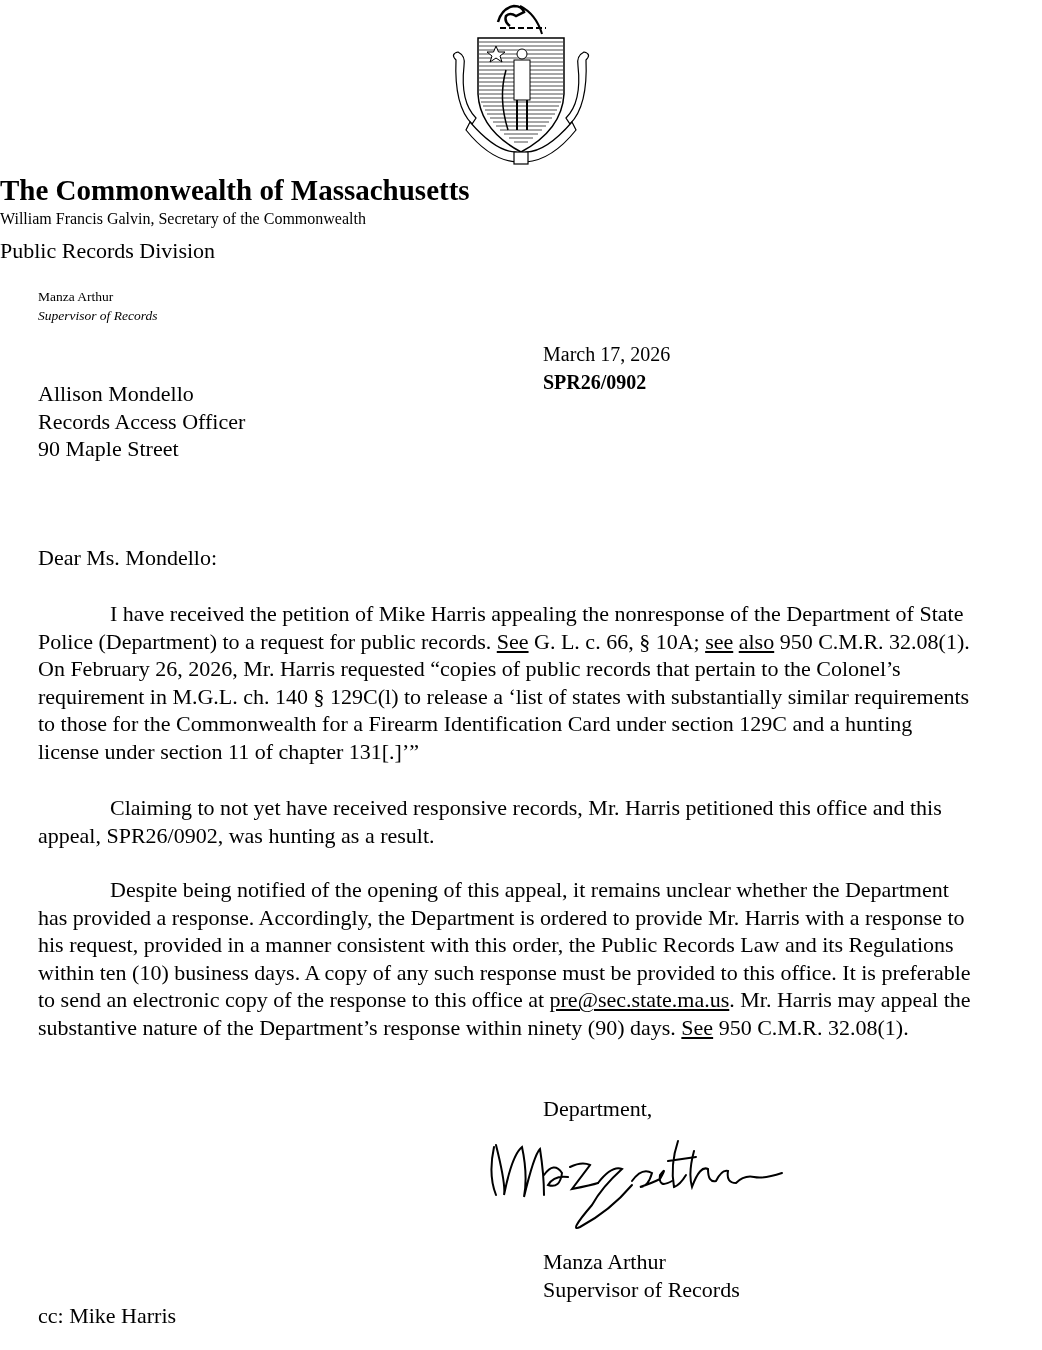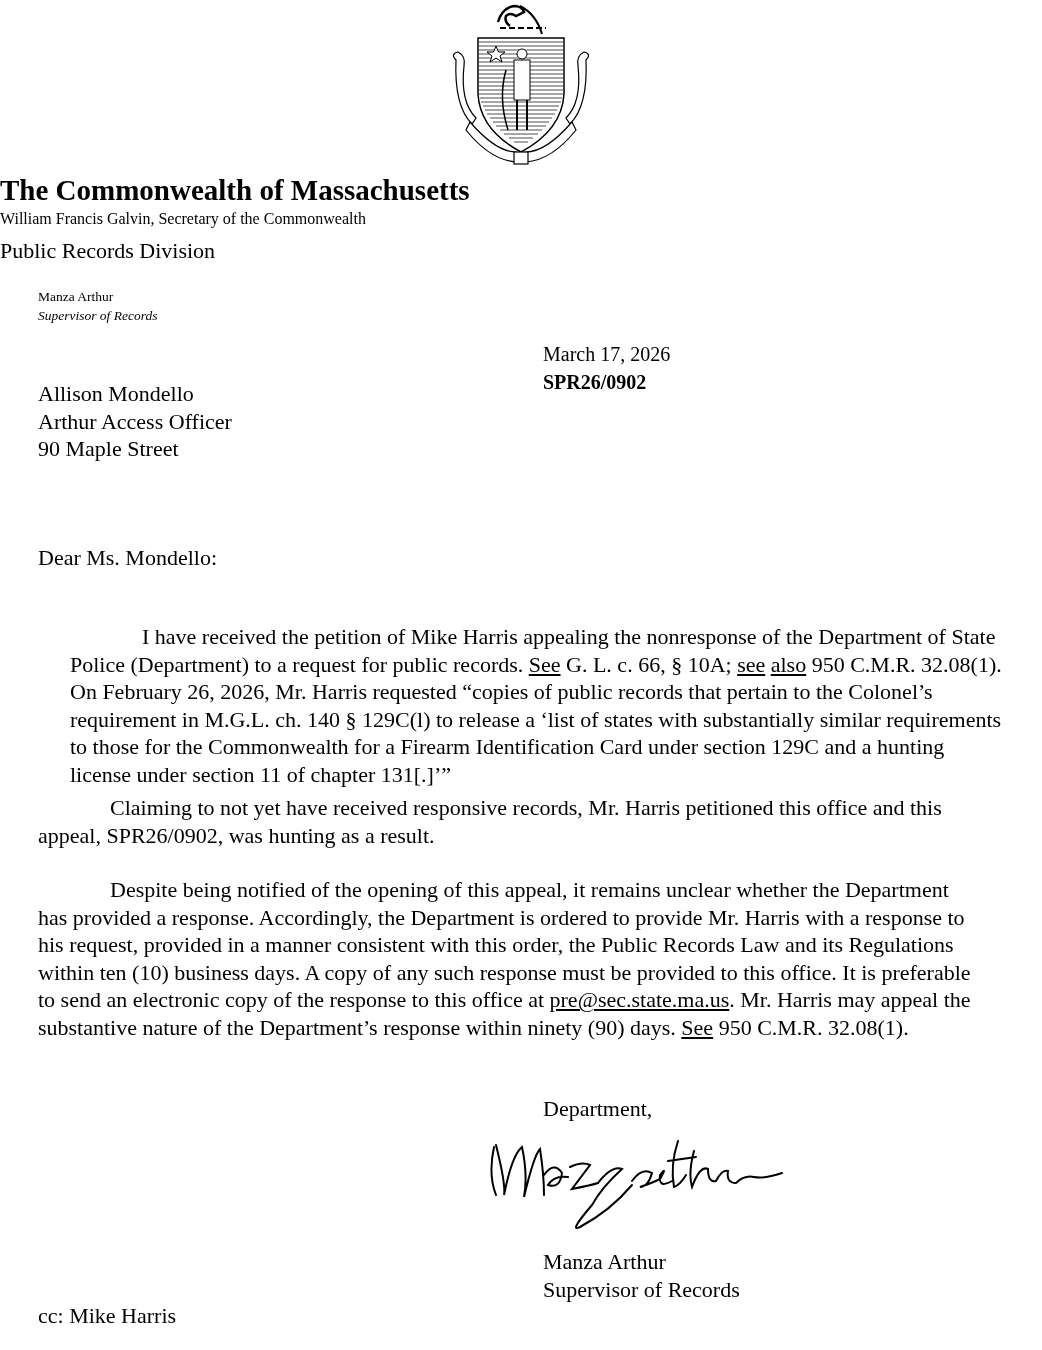--- a/index.html
+++ b/index.html
@@ -13,21 +13,21 @@
   .t2 { top: 210px; font-size: 16px; }
   .t3 { top: 238px; font-size: 22px; }
   .smallname { position: absolute; left: 38px; top: 287px; font-size: 13.5px; line-height: 19px; }
   .smallname .it { font-style: italic; }
   .dateblock { position: absolute; left: 543px; top: 340px; font-size: 20px; line-height: 28px; }
   .dateblock .ref { font-weight: bold; }
   .addr { position: absolute; left: 38px; top: 380px; font-size: 22px; line-height: 27.5px; }
   .salutation { position: absolute; left: 38px; top: 545px; font-size: 22px; }
   .para { position: absolute; left: 38px; width: 940px; font-size: 22px; line-height: 27.6px; }
   .para .indent { display: inline-block; width: 72px; }
-  .p1 { top: 623px; margin-left: 32px; }
+  .p1 { top: 600px; }
   .p2 { top: 794px; }
   .p3 { top: 876px; }
   u { text-decoration: underline; }
   .closing { position: absolute; left: 543px; top: 1096px; font-size: 22px; }
   .sig { position: absolute; left: 482px; top: 1125px; width: 340px; height: 115px; }
   .signame { position: absolute; left: 543px; top: 1248px; font-size: 22px; line-height: 28px; }
   .cc { position: absolute; left: 38px; top: 1303px; font-size: 22px; }
 </style>
 </head>
 <body>
@@ -92,21 +92,21 @@
   <div class="it">Supervisor of Records</div>
 </div>
 
 <div class="dateblock">
   <div>March 17, 2026</div>
   <div class="ref">SPR26/0902</div>
 </div>
 
 <div class="addr">
   <div>Allison Mondello</div>
-  <div>Arthur Access Officer</div>
+  <div>Records Access Officer</div>
   <div>90 Maple Street</div>
 </div>
 
 <div class="salutation">Dear Ms. Mondello:</div>
 
 <div class="para p1"><span class="indent"></span><span>I have received the petition of Mike Harris appealing the nonresponse of the Department of State Police (Department) to a request for public records. </span><u>See</u><span> G. L. c. 66, § 10A; </span><u>see</u><span> </span><u>also</u><span> 950 C.M.R. 32.08(1). On February 26, 2026, Mr. Harris requested “copies of public records that pertain to the Colonel’s requirement in M.G.L. ch. 140 § 129C(l) to release a ‘list of states with substantially similar requirements to those for the Commonwealth for a Firearm Identification Card under section 129C and a hunting license under section 11 of chapter 131[.]’”</span></div>
 
 <div class="para p2"><span class="indent"></span><span>Claiming to not yet have received responsive records, Mr. Harris petitioned this office and this appeal, SPR26/0902, was hunting as a result.</span></div>
 
 <div class="para p3"><span class="indent"></span><span>Despite being notified of the opening of this appeal, it remains unclear whether the Department has provided a response. Accordingly, the Department is ordered to provide Mr. Harris with a response to his request, provided in a manner consistent with this order, the Public Records Law and its Regulations within ten (10) business days. A copy of any such response must be provided to this office. It is preferable to send an electronic copy of the response to this office at </span><u>pre@sec.state.ma.us</u><span>. Mr. Harris may appeal the substantive nature of the Department’s response within ninety (90) days. </span><u>See</u><span> 950 C.M.R. 32.08(1).</span></div>

